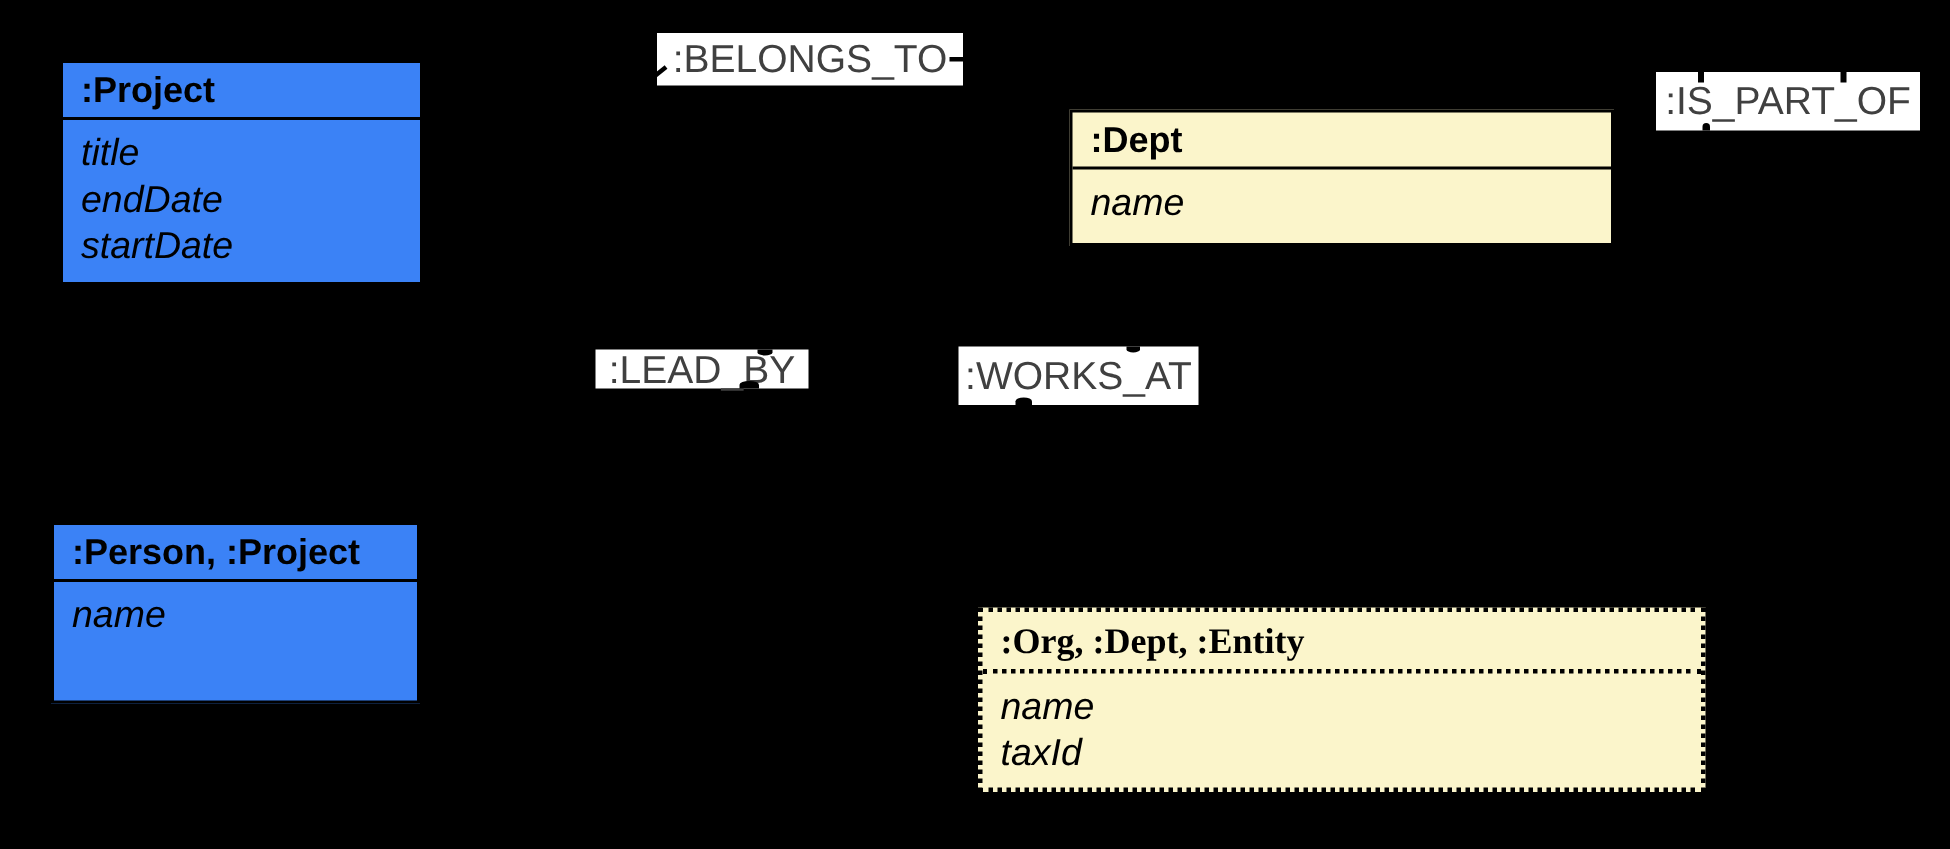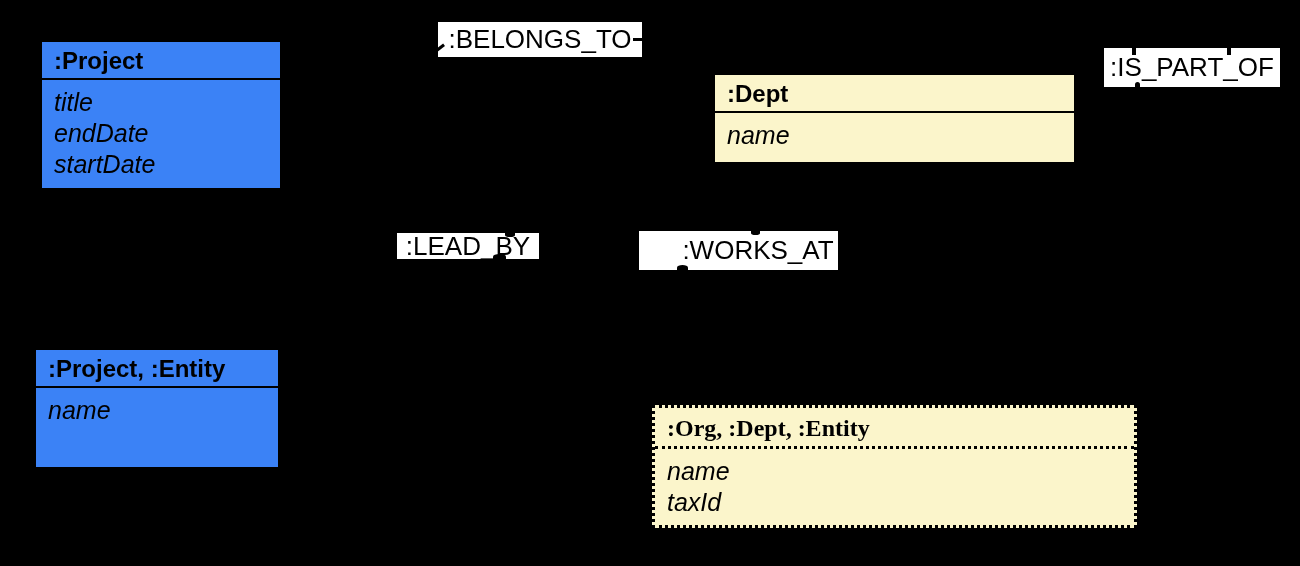--- a/index.html
+++ b/index.html
@@ -45,21 +45,21 @@
   }
   .node-body {
     font-style: italic;
     font-size: 25px;
     line-height: 31px;
     padding: 7px 12px;
   }
   .rel-label {
     position: absolute;
     background: #ffffff;
-    color: #000000;
+    color: #404040;
     font-size: 26px;
     display: flex;
     align-items: center;
     justify-content: center;
     white-space: nowrap;
   }
   
   .frag {
     position: absolute;
     background: #000000;
@@ -80,21 +80,21 @@
   </div>
 
   <div class="node yellow" style="left:713px; top:73px; width:363px; height:91px;">
     <div class="node-header">:Dept</div>
     <div class="node-body">
       <div>name</div>
     </div>
   </div>
 
   <div class="node green" style="left:34px; top:348px; width:246px; height:121px;">
-    <div class="node-header">:Project, :Entity</div>
+    <div class="node-header">:Person, :Project</div>
     <div class="node-body">
       <div>name</div>
     </div>
   </div>
 
   <div class="node yellow dotted" style="left:652px; top:405px; width:485px; height:123px;">
     <div class="node-header">:Org, :Dept, :Entity</div>
     <div class="node-body">
       <div>name</div>
       <div>taxId</div>
@@ -113,19 +113,19 @@
     <span class="frag" style="left:123px; top:0px; width:4px; height:7px;"></span>
     <span class="frag" style="left:31px; bottom:0px; width:5px; height:5px; border-radius:50% 50% 0 0;"></span>
   </div>
 
   <div class="rel-label" style="left:397px; top:233px; width:142px; height:26px;">
     <span>:LEAD_BY</span>
     <span class="frag" style="left:108px; top:0px; width:10px; height:4px; border-radius:0 0 50% 50%;"></span>
     <span class="frag" style="left:96px; bottom:0px; width:13px; height:5px; border-radius:50% 50% 0 0;"></span>
   </div>
 
-  <div class="rel-label" style="left:639px; top:231px; width:160px; height:39px;padding-left:39px;">
+  <div class="rel-label" style="left:639px; top:231px; width:160px; height:39px;">
     <span>:WORKS_AT</span>
     <span class="frag" style="left:112px; top:0px; width:9px; height:4px; border-radius:0 0 50% 50%;"></span>
     <span class="frag" style="left:38px; bottom:0px; width:11px; height:5px; border-radius:50% 50% 0 0;"></span>
   </div>
 
 </div>
 
 </body></html>

